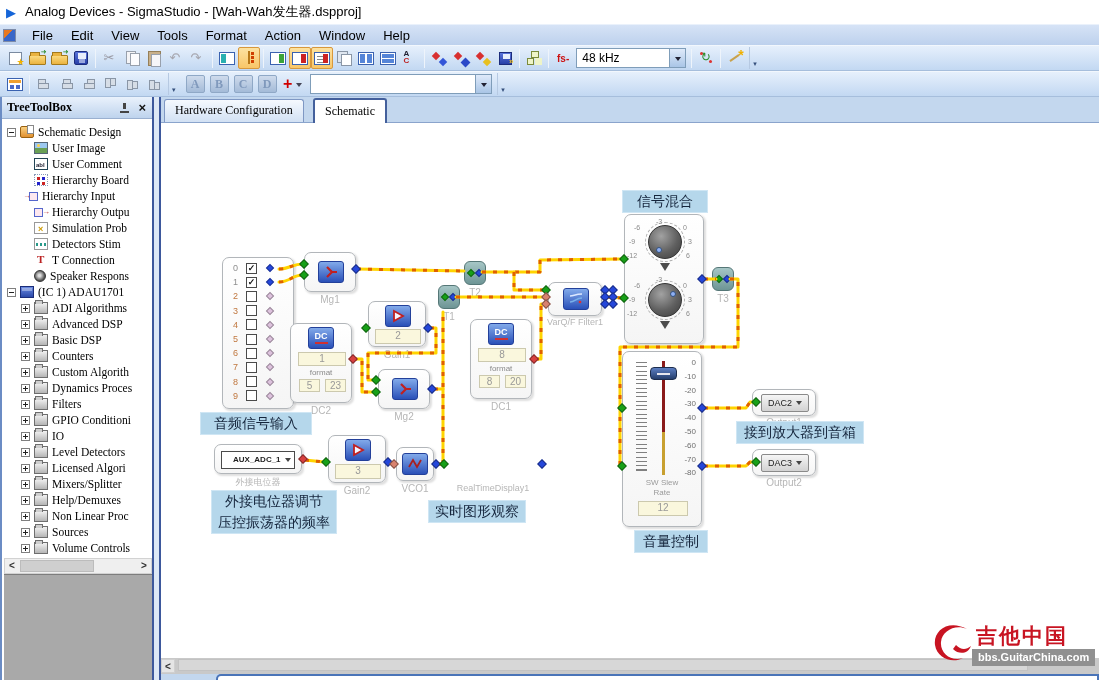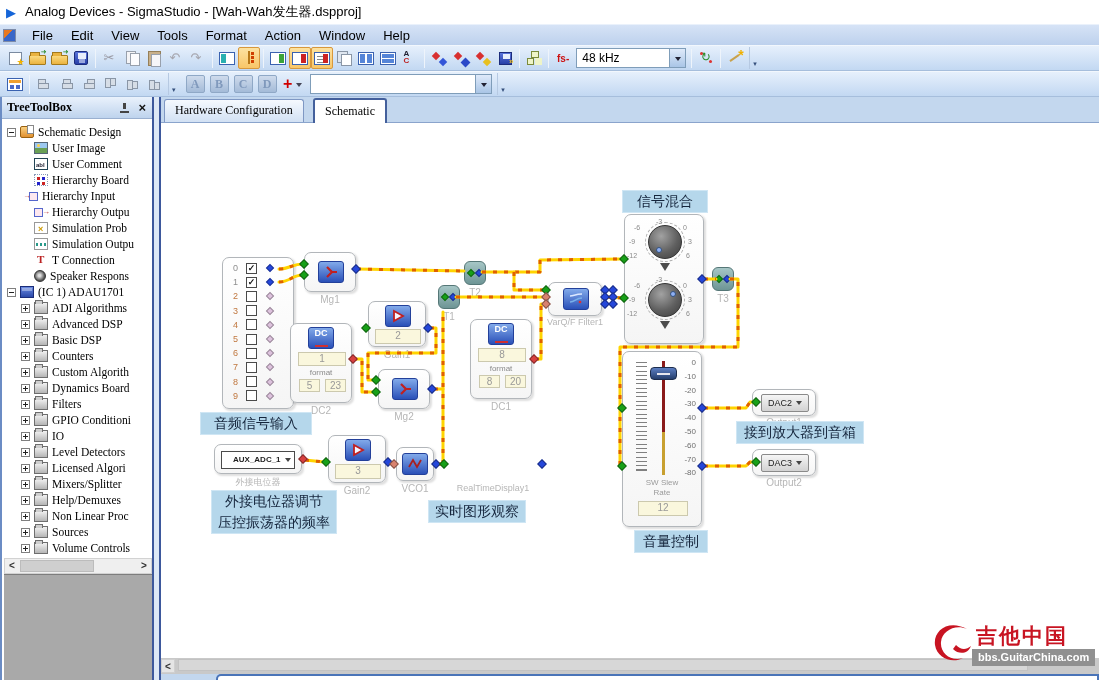--- a/index.html
+++ b/index.html
@@ -145,21 +145,21 @@
 .cscroll .hs-btn{background:#e5e5e5;border:1px solid #d0d0d0}
 .cs-thumb{left:17px;width:850px;background:#d7d7d7;border-color:#c2c2c2}
 .bottomdock{position:absolute;left:216px;top:674px;width:883px;height:6px;background:#fff;border:2px solid #4a74b8;border-bottom:none;border-radius:5px 0 0 0;z-index:7}
 
 
 .blk{position:absolute;background:linear-gradient(#ffffff,#f5f5f5);border:1px solid #b2b6ba;border-radius:7px;box-shadow:1.5px 1.5px 2px rgba(0,0,0,.13);z-index:1}
 .blabel{position:absolute;color:#b6b6b6;font-size:10px;text-align:center;white-space:nowrap;z-index:1}
 .field{position:absolute;background:#faf7dd;border:1px solid #ccc9ae;color:#999;font-size:10px;text-align:center;z-index:1}
 .fmt{position:absolute;color:#8a8a8a;font-size:8px;text-align:center;width:100%}
 .bic{position:absolute;width:26px;height:22px;border-radius:3px;background:linear-gradient(#82aaea,#2a50b8);border:1px solid #23409a;display:flex;align-items:center;justify-content:center}
-.dctext{color:#fff;font:bold 9px/9px "Liberation Sans",sans-serif;border-bottom:2px double #d03030;padding-bottom:7px}
+.dctext{color:#fff;font:bold 9px/9px "Liberation Sans",sans-serif;border-bottom:2px double #d03030;padding-bottom:1px}
 .tblk{position:absolute;width:22px;height:24px;border-radius:6px;background:linear-gradient(#a6c6c6,#6e9595);border:1px solid #577;display:flex;align-items:center;justify-content:center;gap:2px;z-index:1}
 .tdia{width:6px;height:6px;transform:rotate(45deg);border:1px solid rgba(0,0,0,.35)}
 .cnlabel{position:absolute;background:#b5d7eb;border:1px solid #cfe6f4;color:#15253c;font:14px/21px "Liberation Serif",serif;text-align:center;white-space:nowrap;z-index:6;height:23px}
 .cnlabel.two{height:44px;line-height:21px}
 .pin{position:absolute;width:7px;height:7px;border:1px solid rgba(10,10,10,.4);transform:translate(-50%,-50%) rotate(45deg);z-index:7}
 .pg{background:#17a017}.pb{background:#2547da}.pr{background:#d84040}.ps{background:#d8826e}.pp{background:#ddc2dd}
 .sdia{width:6px;height:6px;transform:rotate(45deg);border:1px solid rgba(0,0,0,.3);margin-left:10px;flex:none}
 .wiresvg{position:absolute;left:0;top:0;z-index:5;pointer-events:none}
 .wy{fill:none;stroke:#ffd400;stroke-width:3;stroke-linejoin:round;stroke-linecap:round}
 .wo{fill:none;stroke:#e06000;stroke-width:3;stroke-linejoin:round;stroke-dasharray:4 7}
@@ -385,21 +385,21 @@
           <span class="tlab">Hierarchy Outpu</span>
         </div>
         <div class="trow" style="padding-left: 19px;">
           <span class="expsp"></span>
           <span class="ti ti-simulation-probe"></span>
           <span class="tlab">Simulation Prob</span>
         </div>
         <div class="trow" style="padding-left: 19px;">
           <span class="expsp"></span>
           <span class="ti ti-simulation-stimuli"></span>
-          <span class="tlab">Simulation Outpu</span>
+          <span class="tlab">Detectors Stim</span>
         </div>
         <div class="trow" style="padding-left: 19px;">
           <span class="expsp"></span>
           <span class="ti ti-t-connection"></span>
           <span class="tlab">T Connection</span>
         </div>
         <div class="trow" style="padding-left: 19px;">
           <span class="expsp"></span>
           <span class="ti ti-speaker-response"></span>
           <span class="tlab">Speaker Respons</span>
@@ -430,21 +430,21 @@
           <span class="tlab">Counters</span>
         </div>
         <div class="trow" style="padding-left: 19px;">
           <span class="exp plus"></span>
           <span class="ti ti-folder"></span>
           <span class="tlab">Custom Algorith</span>
         </div>
         <div class="trow" style="padding-left: 19px;">
           <span class="exp plus"></span>
           <span class="ti ti-folder"></span>
-          <span class="tlab">Dynamics Board</span>
+          <span class="tlab">Dynamics Proces</span>
         </div>
         <div class="trow" style="padding-left: 19px;">
           <span class="exp plus"></span>
           <span class="ti ti-folder"></span>
           <span class="tlab">Filters</span>
         </div>
         <div class="trow" style="padding-left: 19px;">
           <span class="exp plus"></span>
           <span class="ti ti-folder"></span>
           <span class="tlab">GPIO Conditioni</span>

